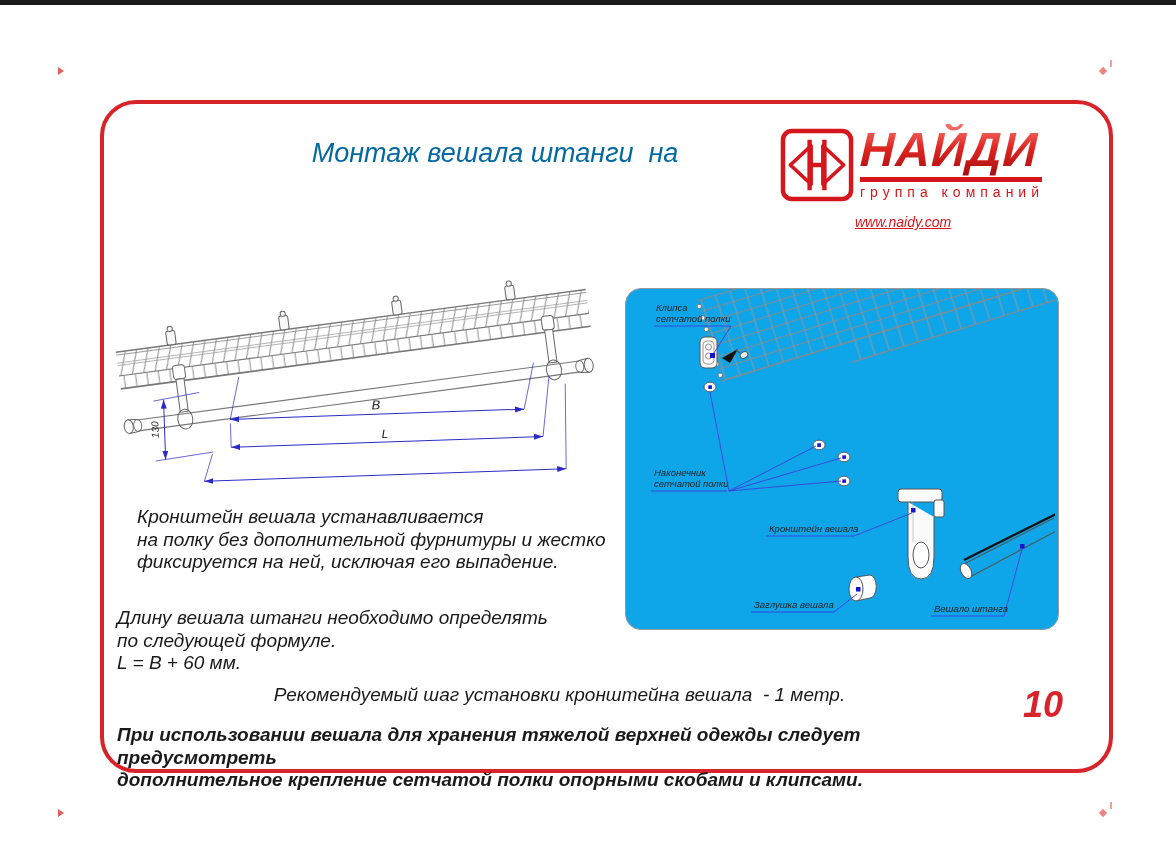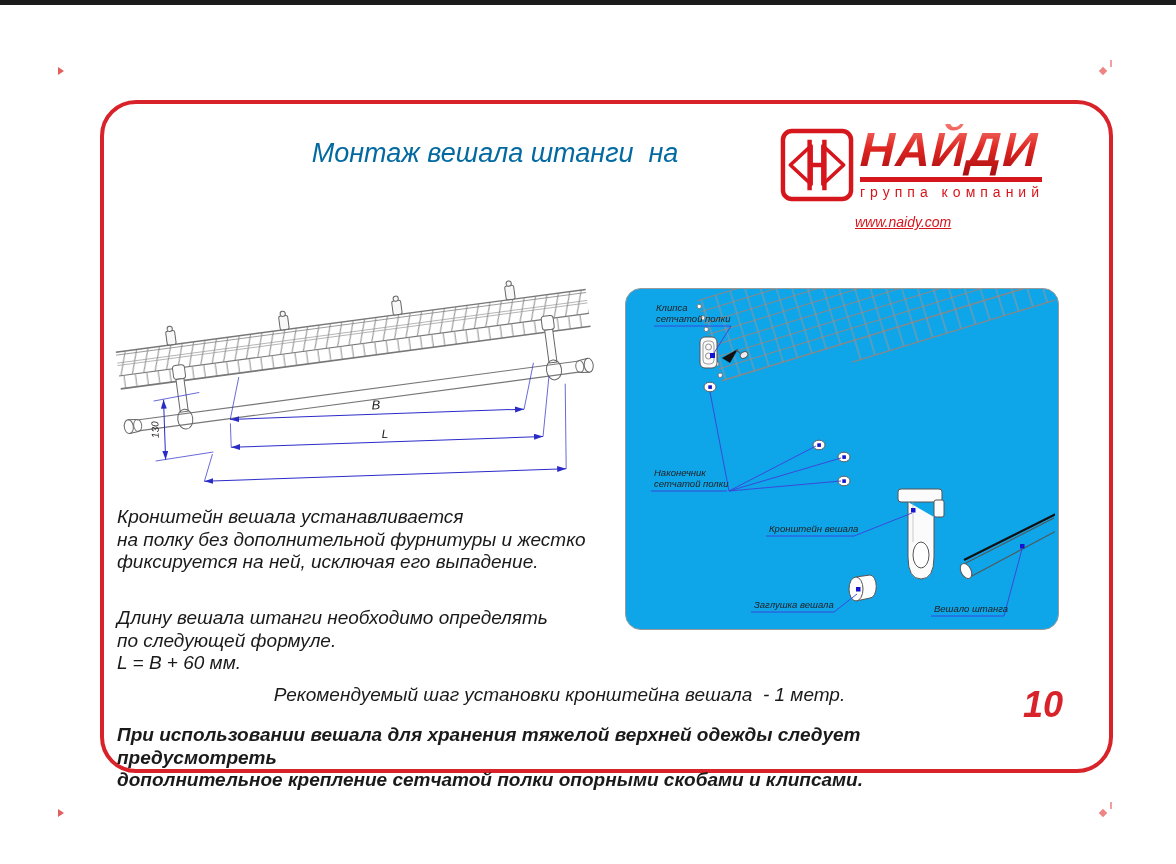--- a/index.html
+++ b/index.html
@@ -34,21 +34,21 @@
   }
   .detail-box{
     position:absolute;left:625px;top:268px;width:432px;height:340px;
     border:1.5px solid #999;border-radius:16px;background:#0ea5e9;overflow:hidden;margin-top:20px;
   }
   .para{
     position:absolute;left:117px;width:885px;
     font-style:italic;font-size:19px;line-height:22.5px;color:#1a1a1a;
     white-space:pre-wrap;
   }
-  #p1{top:506px;} #p2{top:607px;} #p3{top:684px;text-align:center;} #p4{top:724px;font-weight:bold;}
+  #p1{top:506px;margin-left:20px;} #p2{top:607px;} #p3{top:684px;text-align:center;} #p4{top:724px;font-weight:bold;}
   .page-number{
     position:absolute;left:1003px;top:684px;width:80px;text-align:center;
     color:#d8232a;font-size:36px;font-weight:bold;font-style:italic;
   }
   .mark{position:absolute;}
   .tri{width:0;height:0;border-left:6px solid #e06060;border-top:4px solid transparent;border-bottom:4px solid transparent;display:inline-block;}
   .diam{width:6px;height:6px;background:#ee8585;transform:rotate(45deg);display:inline-block;}
   .tick{width:2px;height:7px;background:#f0a0a0;display:inline-block;margin-left:4px;vertical-align:top;}
   svg text{font-family:"Liberation Sans",sans-serif;}
 </style>

